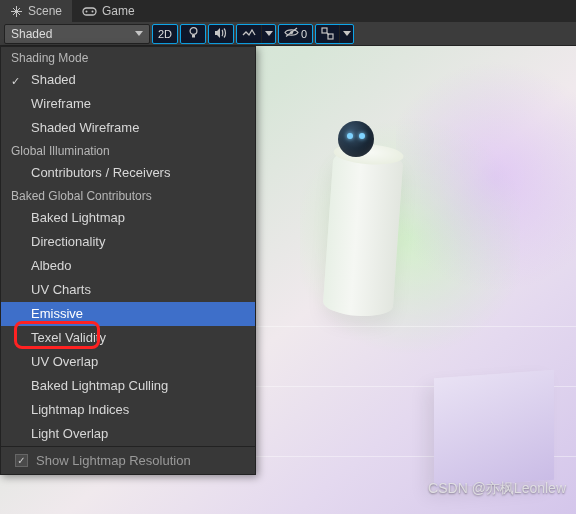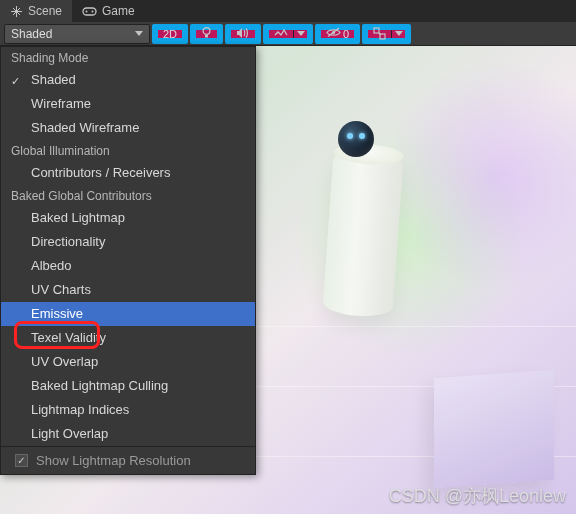--- a/index.html
+++ b/index.html
@@ -8,38 +8,38 @@
 
 
 .tabs { height:22px; background:#282828; display:flex; align-items:center; font-size:12px; color:#c4c4c4; }
 .tab { display:flex; align-items:center; gap:5px; padding:12px 10px; height:22px; }
 .tab.active { background:#3c3c3c; }
 .tab .ic { display:inline-flex; }
 
 
 .toolbar { height:24px; background:#3c3c3c; display:flex; align-items:center; padding:0 4px; gap:2px; border-bottom:1px solid #232323; }
 .dd { display:flex; align-items:center; background:#515151; border:1px solid #222; border-radius:2px; height:20px; padding:0 6px; color:#ddd; font-size:12px; width:146px; justify-content:space-between; }
-.tb-btn { height:20px; min-width:26px; border:6px solid #0ea5e9; background:#be185d; border-radius:2px; display:flex; align-items:center; justify-content:center; font-size:11px; color:#ddd; padding:0 5px; }
+.tb-btn { height:20px; min-width:26px; border:1px solid #0ea5e9; background:#0f172a; border-radius:2px; display:flex; align-items:center; justify-content:center; font-size:11px; color:#ddd; padding:0 5px; }
 .tb-btn.split { padding:0; }
 .tb-btn.split .l { padding:0 5px; display:flex; align-items:center; height:100%; }
 .tb-btn.split .r { width:14px; height:100%; border-left:1px solid #222; display:flex; align-items:center; justify-content:center; }
 
 
 .body { position:absolute; top:46px; left:0; right:0; bottom:0; }
 .viewport { position:absolute; inset:0; background:linear-gradient(140deg,#cfe5d2 0%,#d8e6d8 28%,#f0e9ed 55%,#e4d9ef 75%,#d4c6eb 100%); overflow:hidden; }
 .floor-line { position:absolute; left:0; right:0; height:1px; background:rgba(255,255,255,.4); }
 .pedestal { position:absolute; left:328px; top:105px; width:70px; height:165px; background:linear-gradient(90deg,#e8f0e6,#f5f7f3 40%,#e2e6df); border-radius:35px/12px; box-shadow:0 10px 20px rgba(0,0,0,.06); transform:rotate(4deg); }
 .ped-top { position:absolute; top:-7px; left:0; right:0; height:20px; background:radial-gradient(ellipse at 50% 40%,#f8faf6,#e4ead9); border-radius:50%; }
 .orb { position:absolute; left:338px; top:75px; width:36px; height:36px; border-radius:50%; background:radial-gradient(circle at 35% 30%,#3a556e,#111c28 70%); box-shadow:inset 0 -4px 6px rgba(255,255,255,.1); }
 .orb:before,.orb:after{content:"";position:absolute;top:12px;width:6px;height:6px;border-radius:50%;background:#7fd3ff;box-shadow:0 0 4px #7fd3ff;}
 .orb:before{left:9px;} .orb:after{right:9px;}
 .cube { position:absolute; right:22px; bottom:30px; width:120px; height:110px; background:linear-gradient(160deg,#e9e2f4,#cabce6); transform:skewY(-4deg); box-shadow:-8px 8px 18px rgba(0,0,0,.08); }
 .glow-g { position:absolute; left:300px; top:60px; width:220px; height:260px; background:radial-gradient(circle,rgba(160,255,140,.35),transparent 70%); }
 .glow-p { position:absolute; right:-20px; top:0; width:200px; height:260px; background:radial-gradient(circle,rgba(200,150,255,.35),transparent 70%); }
-.watermark { position:absolute; right:10px; bottom:6px; color:rgba(230,230,230,.85); font-size:18px; text-shadow:0 1px 2px rgba(0,0,0,.4);margin-left:48px; }
+.watermark { position:absolute; right:10px; bottom:16px; color:rgba(230,230,230,.85); font-size:14px; text-shadow:0 1px 2px rgba(0,0,0,.4);margin-left:48px; }
 
 
 .panel { position:absolute; left:0; top:0; width:256px; background:#383838; border:1px solid #222; box-shadow:2px 2px 8px rgba(0,0,0,.4); }
 .sect { padding:4px 10px 3px; color:#b7b7b7; font-size:12px; }
 .item { padding:3px 10px 3px 30px; color:#d8d8d8; font-size:13px; line-height:18px; position:relative; cursor:default; }
 .item.sel { background:#3e6fc9; color:#fff; }
 .item .chk { position:absolute; left:10px; top:4px; font-size:11px; color:#d8d8d8; }
 .foot { border-top:1px solid #222; padding:6px 10px 6px 14px; color:#9a9a9a; font-size:13px; display:flex; align-items:center; gap:8px; }
 .foot .cb { width:13px; height:13px; border:1px solid #666; background:#4a4a4a; display:inline-flex; align-items:center; justify-content:center; color:#ccc; font-size:10px; }
 .hl { position:absolute; border:3px solid #f22; border-radius:8px; pointer-events:none; }

